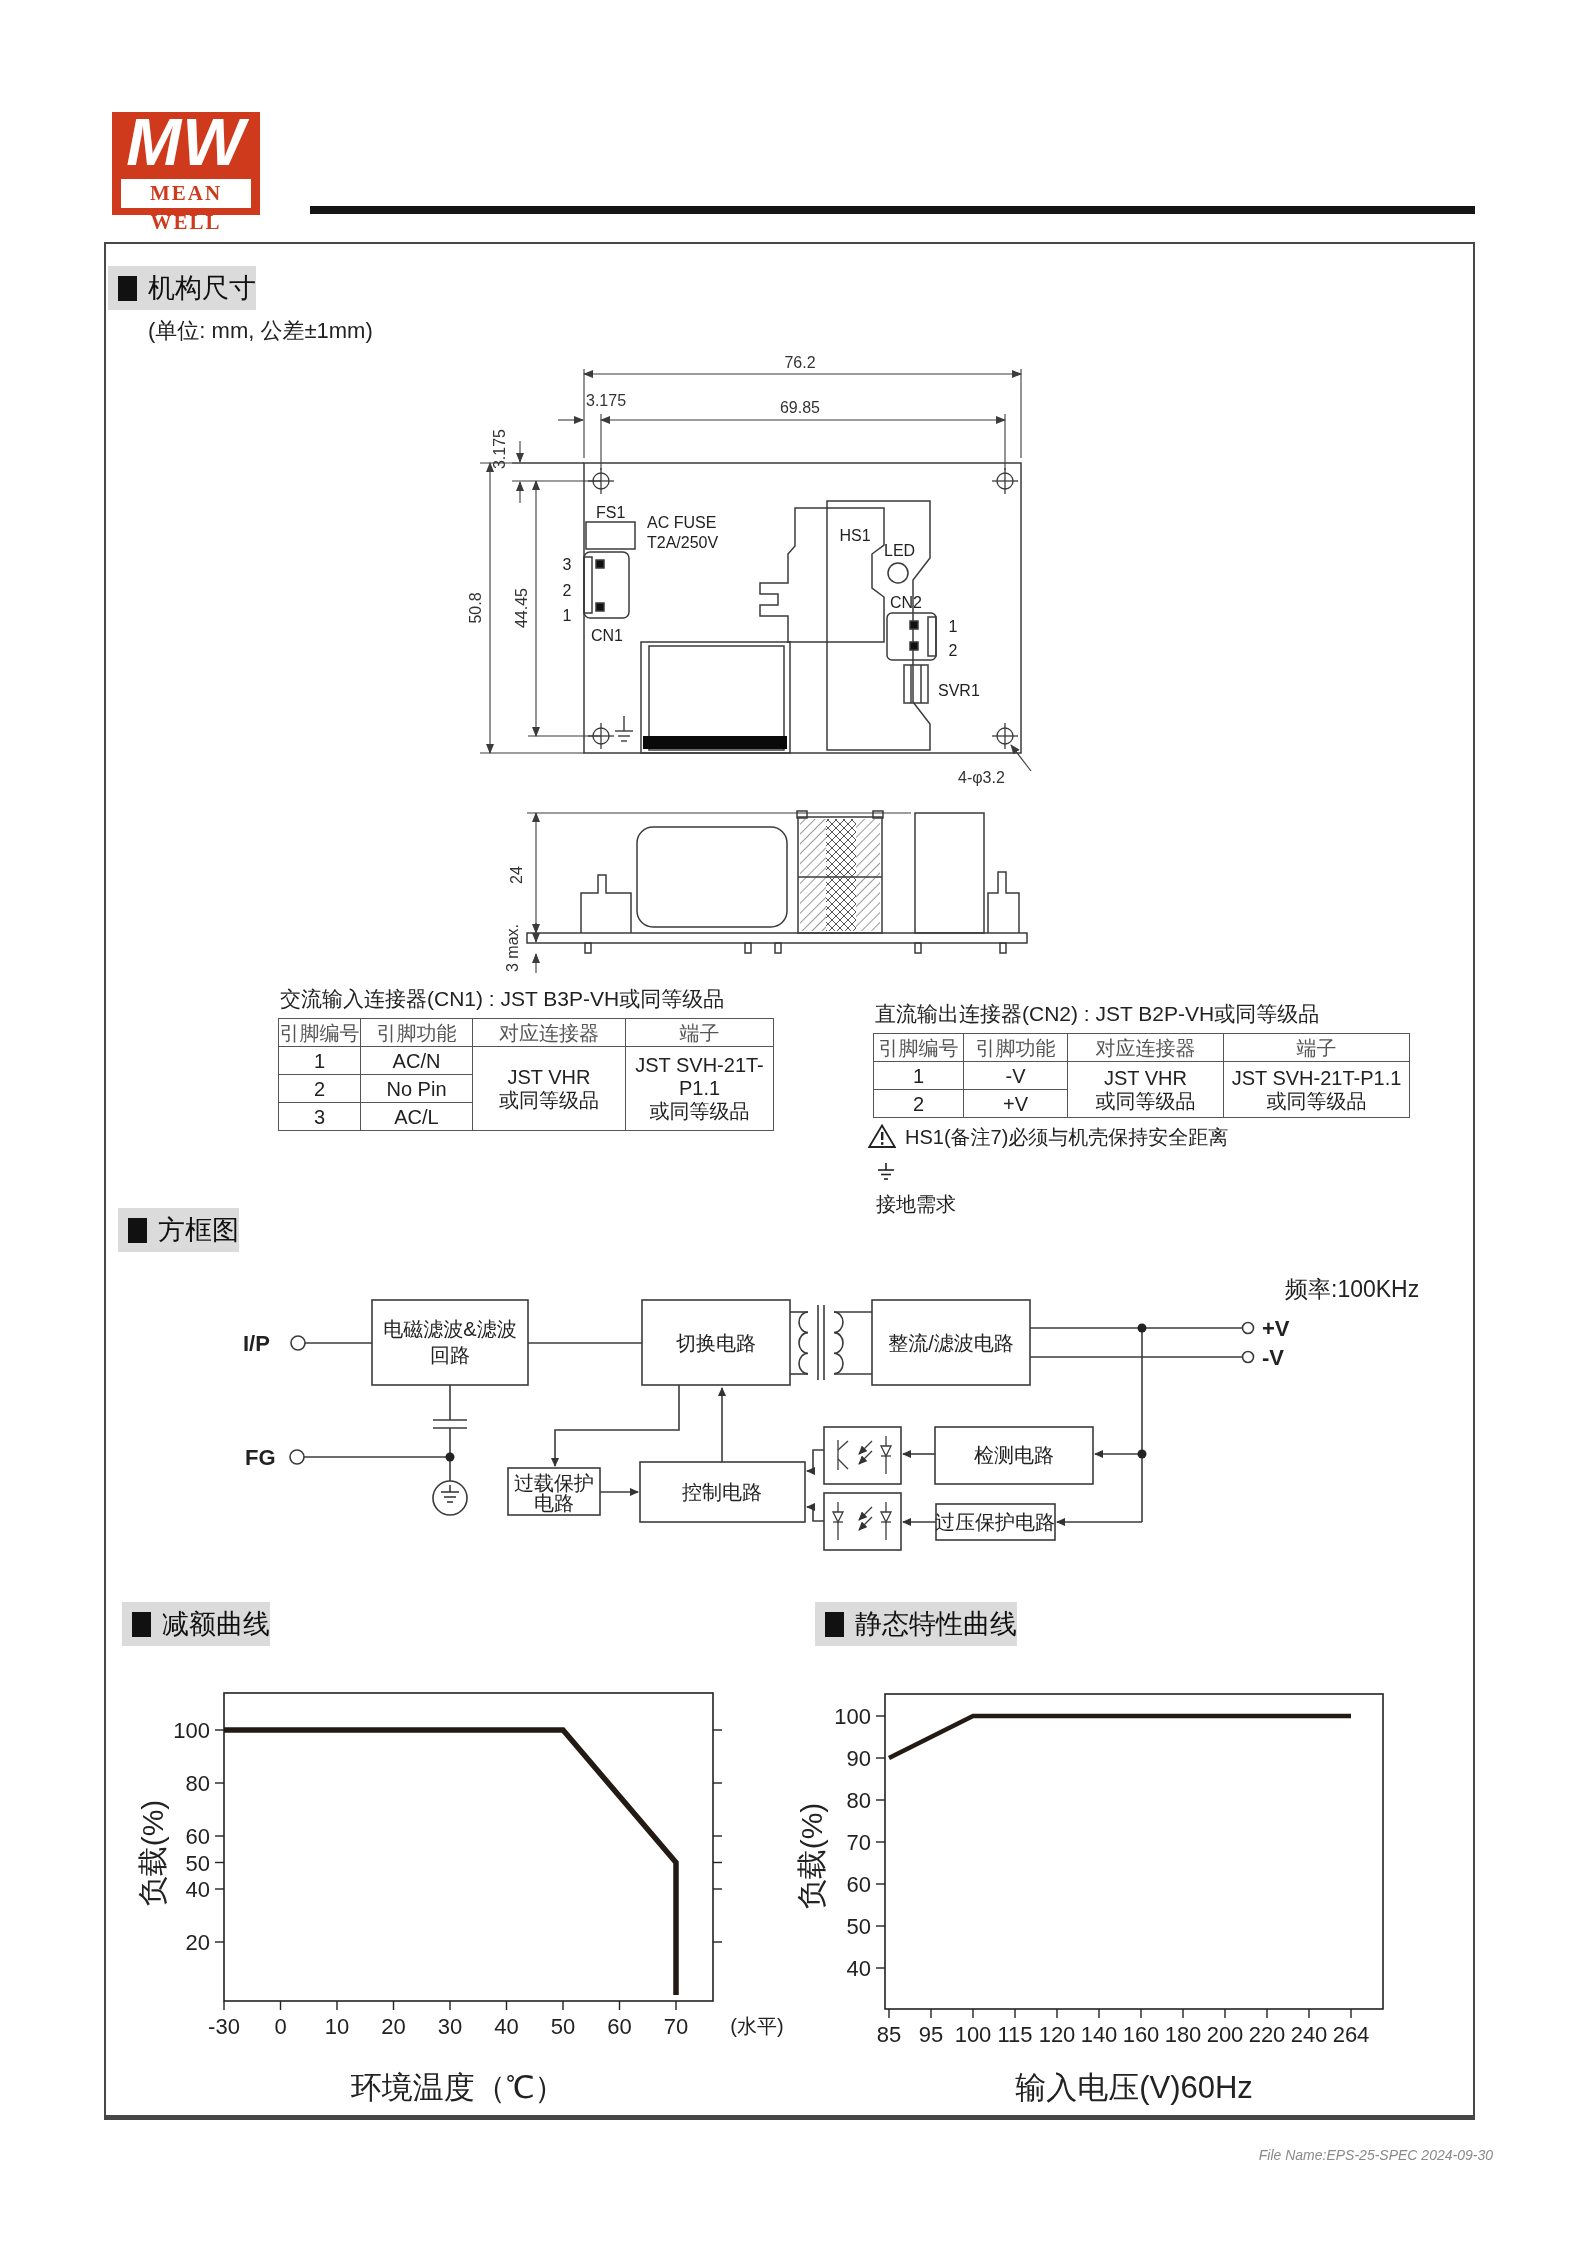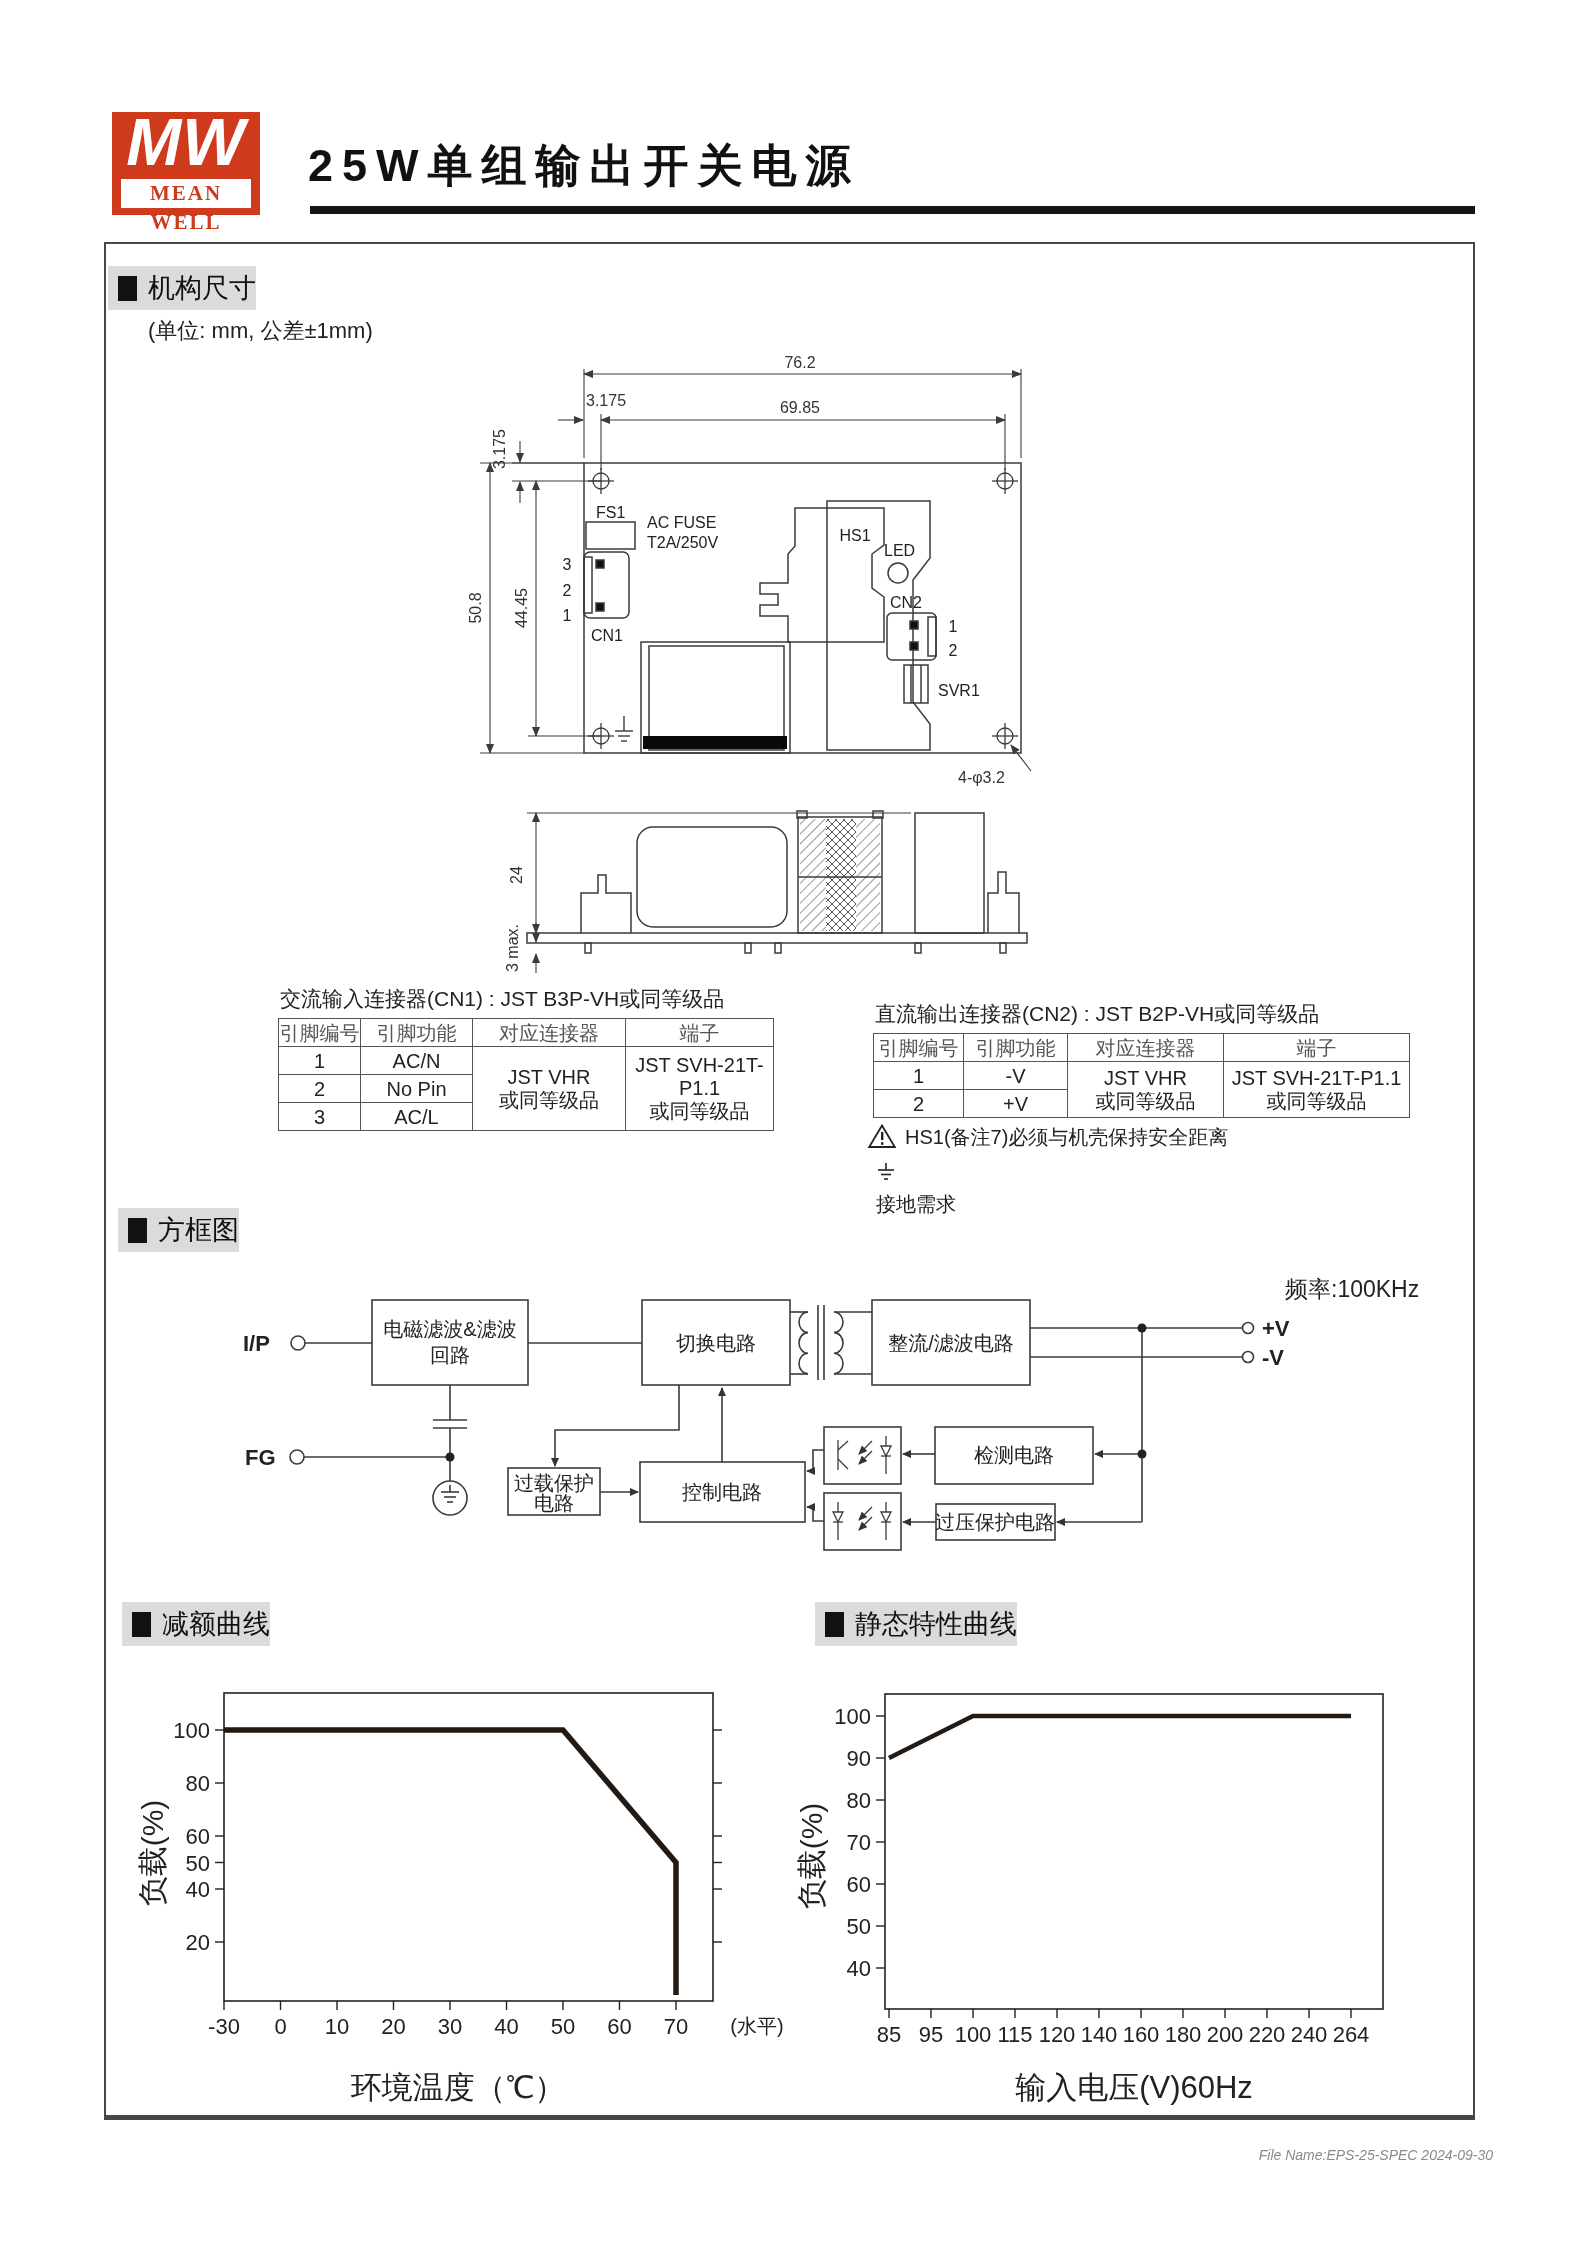--- a/index.html
+++ b/index.html
@@ -42,21 +42,20 @@
 </style>
 </head>
 <body>
 
 <div class="page">
 
   <div class="abs logo">
     <div class="logo-mw">MW</div>
     <div class="logo-strip">MEAN WELL</div>
   </div>
-  <div class="abs doc-title">25W单组输出开关电源</div>
   <div class="abs head-rule"></div>
 
   <div class="abs frame"></div>
 
   <div class="abs sec" style="left:108px;top:266px;">
     <span class="sq"></span>
     <span>机构尺寸</span>
   </div>
   <div class="abs unit-note">(单位: mm, 公差±1mm)</div>
 

